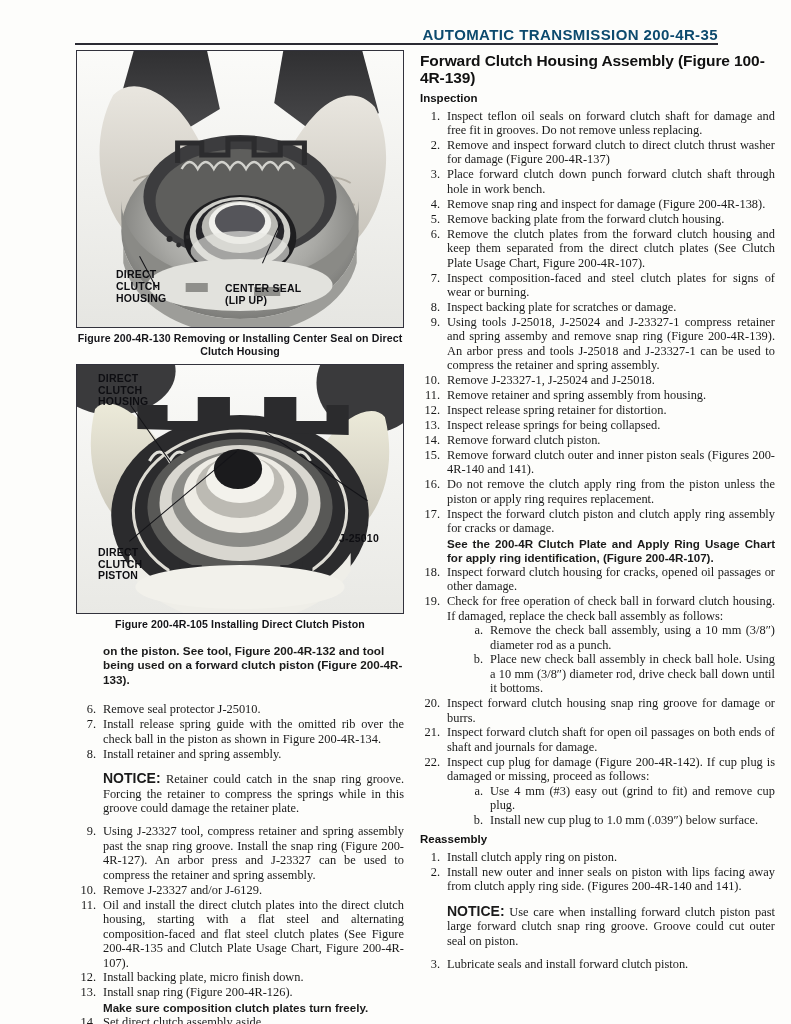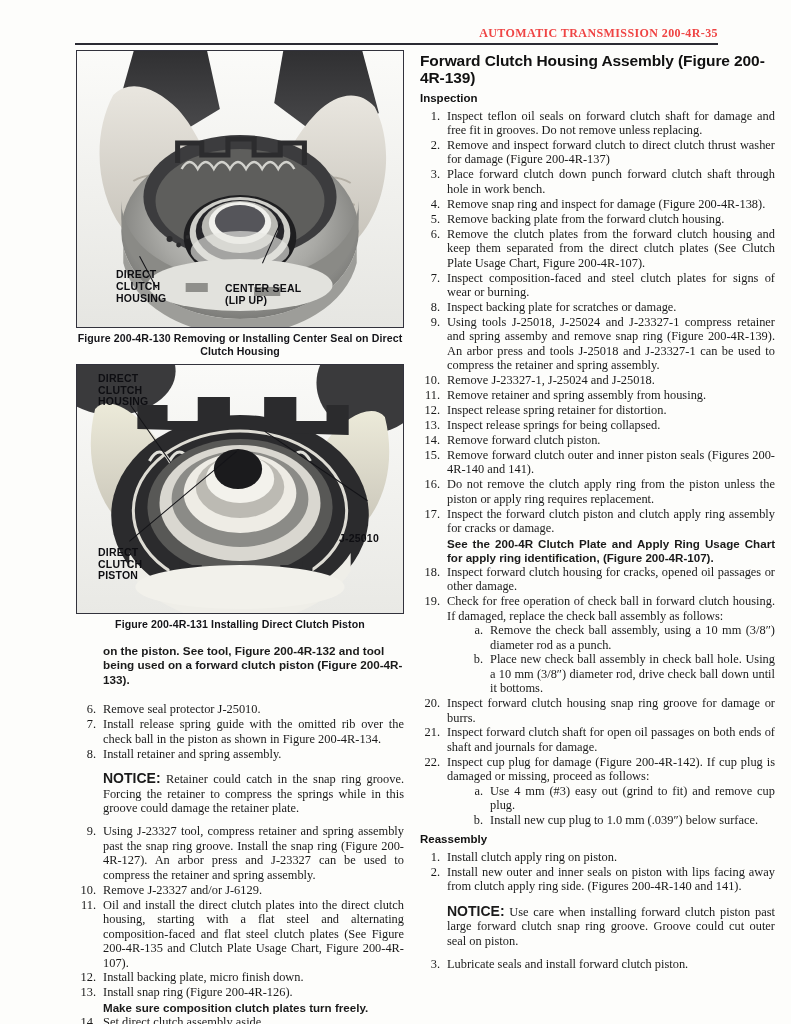--- a/index.html
+++ b/index.html
@@ -18,25 +18,25 @@
     overflow: hidden;
   }
 
   
   .header {
     position: absolute;
     left: 75px;
     top: 26px;
     width: 643px;
     text-align: right;
-    font-family: Liberation Serif, serif;
-    font-weight: bold;
-    font-size: 12px;
+    font-family: Liberation Sans, sans-serif;
+    font-weight: bold;
+    font-size: 15px;
     letter-spacing: 0.4px;
-    color: #ef4444;
+    color: #0c4a6e;
     white-space: nowrap;
   }
   .header-rule {
     position: absolute;
     left: 75px;
     top: 43px;
     width: 643px;
     height: 2px;
     background: #2a2a33;
   }
@@ -345,21 +345,21 @@
         <div class="leader" style="left:188px; top:66px; width:124px; transform: rotate(34deg);"></div>
 
         <div class="callout" style="left:21px; top:8px;">DIRECT
 CLUTCH
 HOUSING</div>
         <div class="callout" style="left:21px; top:182px;">DIRECT
 CLUTCH
 PISTON</div>
         <div class="callout" style="left:262px; top:168px;">J-25010</div>
       </div>
-      <div class="figure-caption">Figure 200-4R-131 Installing Direct Clutch Piston</div>
+      <div class="figure-caption">Figure 200-4R-105 Installing Direct Clutch Piston</div>
     </div>
 
     <div class="gap-sm"></div>
 
     <div class="lead-para">on the piston. See tool, Figure 200-4R-132 and tool being used on a forward clutch piston (Figure 200-4R-133).</div>
 
     <ol class="steps">
       <li>
         <span class="num">6.</span>
         <span>Remove seal protector J-25010.</span>
@@ -402,21 +402,21 @@
       </li>
       <li>
         <span class="num">14.</span>
         <span>Set direct clutch assembly aside.</span>
       </li>
     </ol>
   </div>
 
   <div class="col-right">
 
-    <div class="sec-title">Forward Clutch Housing Assembly (Figure 200-4R-139)</div>
+    <div class="sec-title">Forward Clutch Housing Assembly (Figure 100-4R-139)</div>
     <div class="sub-title">Inspection</div>
 
     <ol class="steps">
       <li>
         <span class="num">1.</span>
         <span>Inspect teflon oil seals on forward clutch shaft for damage and free fit in grooves. Do not remove unless replacing.</span>
       </li>
       <li>
         <span class="num">2.</span>
         <span>Remove and inspect forward clutch to direct clutch thrust washer for damage (Figure 200-4R-137)</span>

